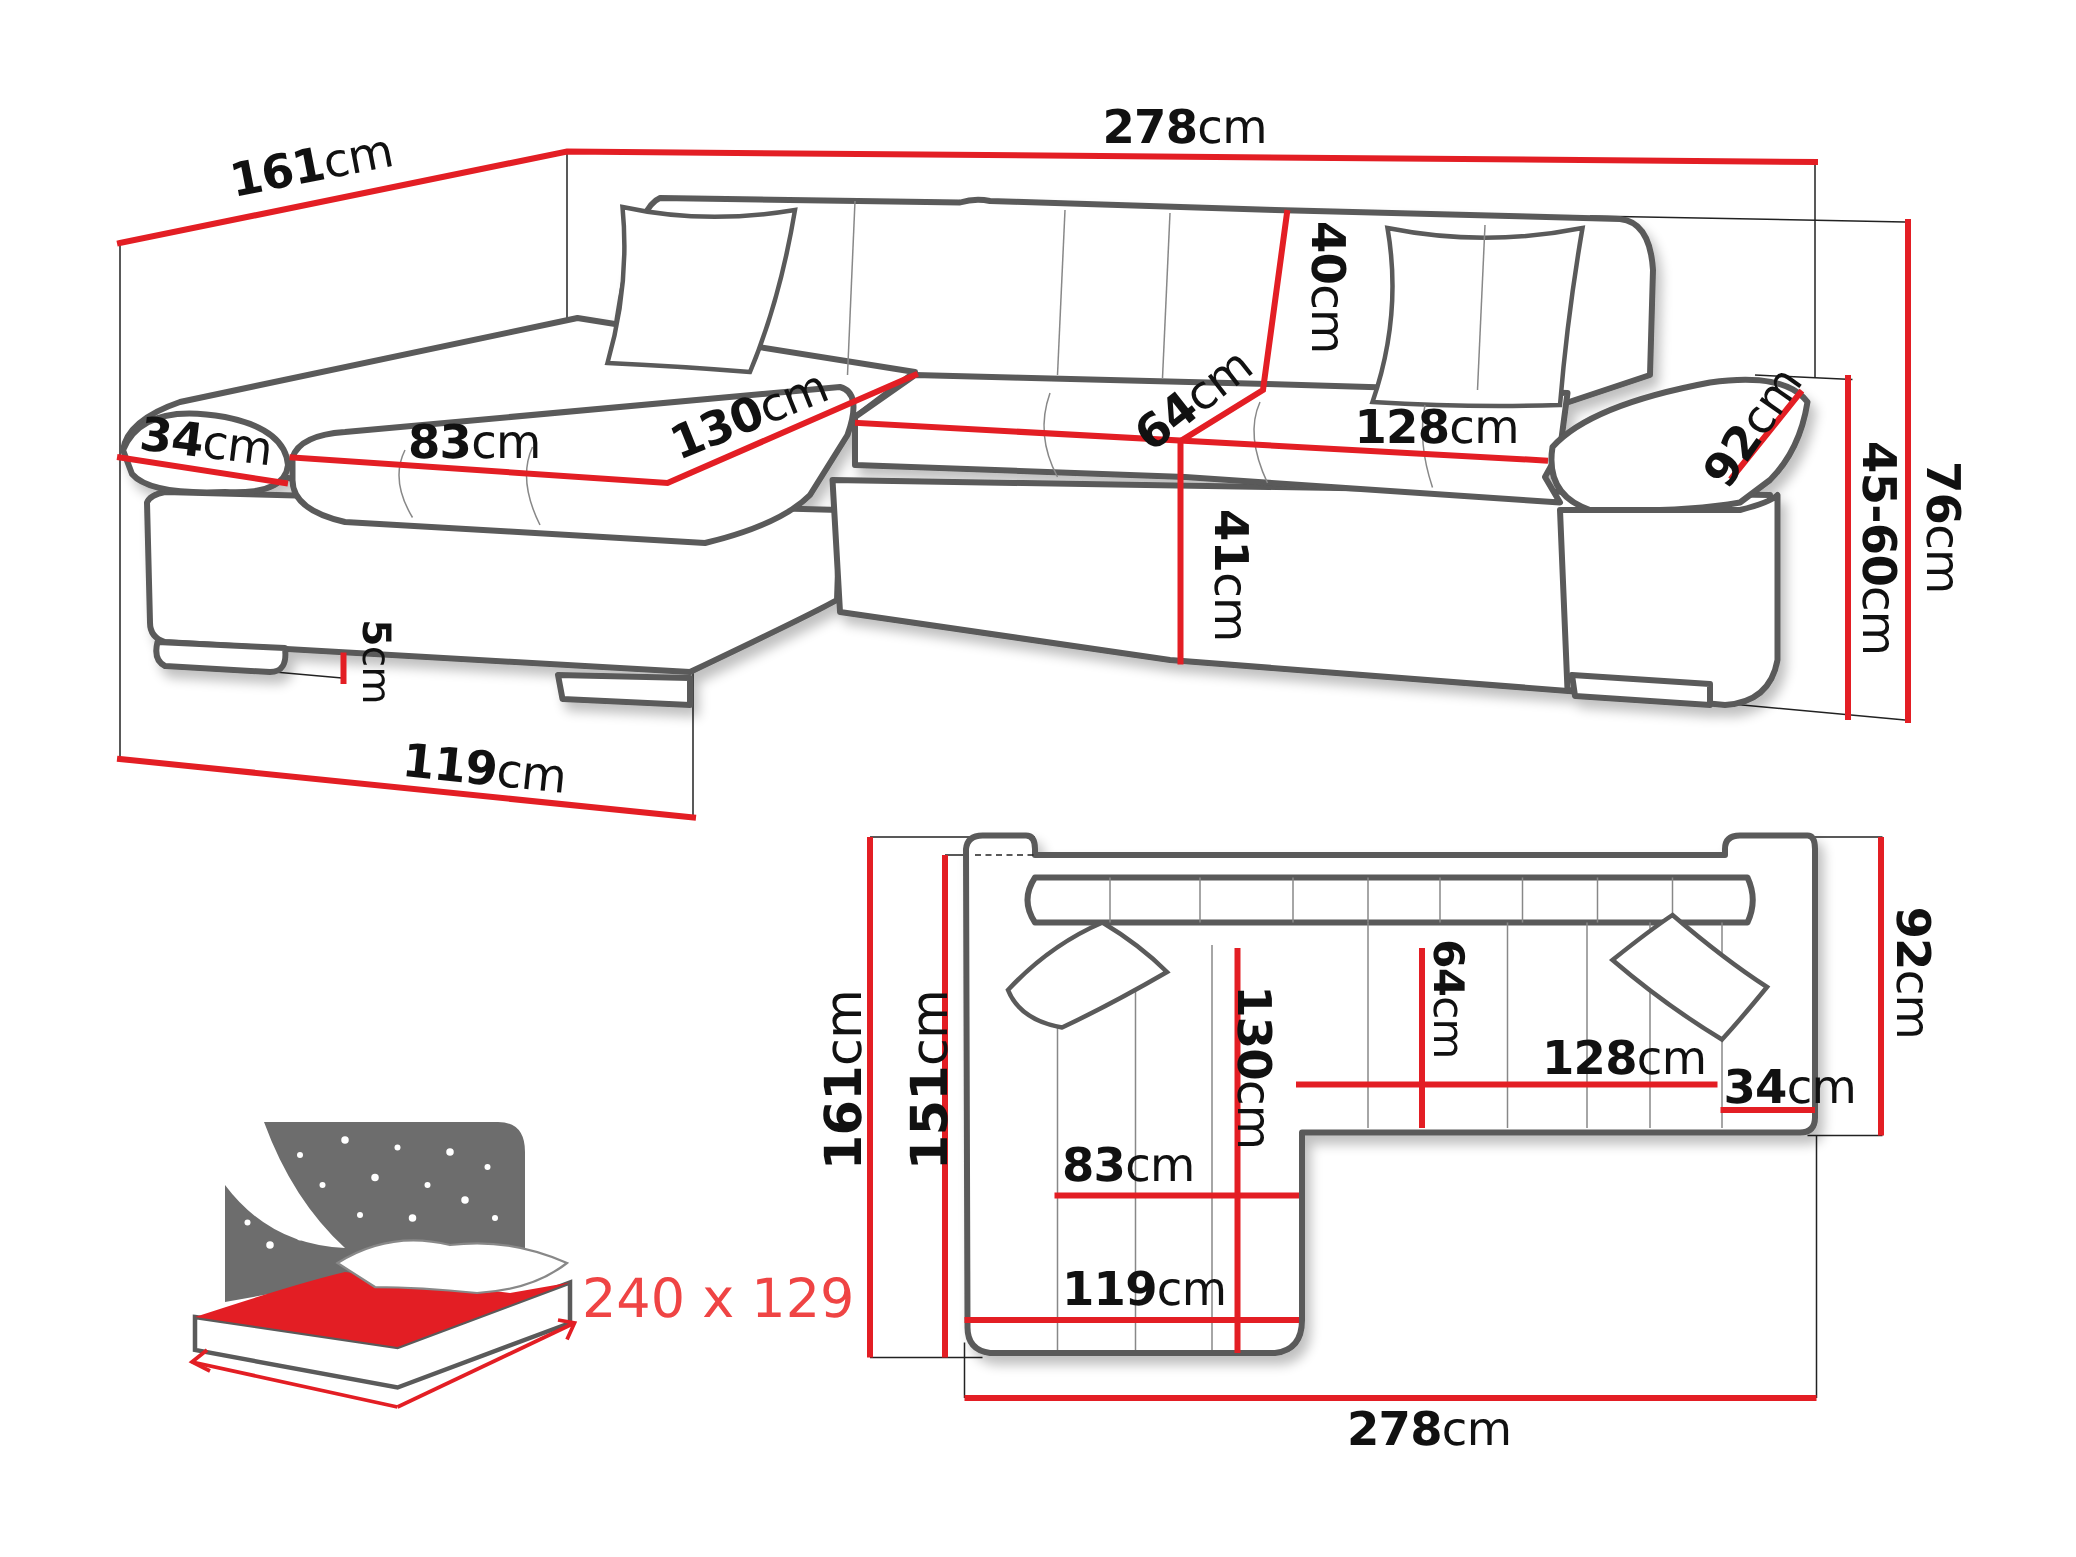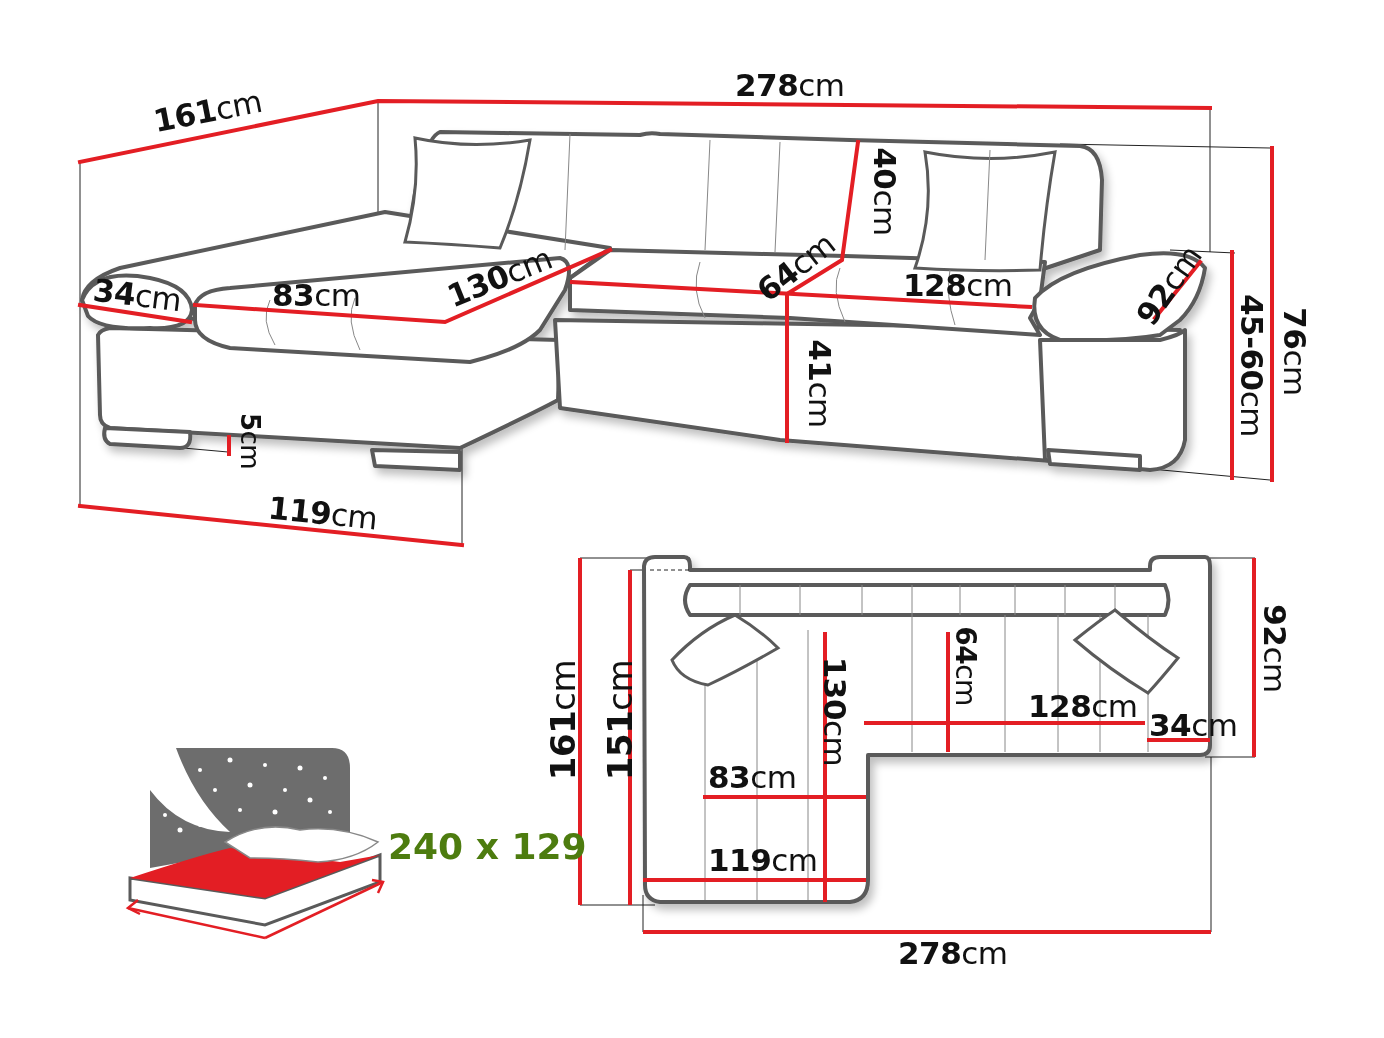--- a/index.html
+++ b/index.html
@@ -1,21 +1,21 @@
 <!DOCTYPE html>
 <html><head>
   <meta charset="utf-8">
   <style>
     html, body { margin: 0; padding: 0; background: #ffffff; }
     body { width: 1384px; height: 1038px; position: relative; overflow: hidden; font-family: "DejaVu Sans", sans-serif; }
     svg { position: absolute; left: 0; top: 0; }
     .lbl { position: absolute; white-space: nowrap; color: #111; font-size: 31px; line-height: 1; letter-spacing: -0.5px; }
     .lbl .num { font-weight: bold; }
     .lbl .unit { font-weight: normal; font-family: "DejaVu Sans", sans-serif; }
-    .bed-label { position: absolute; color: #4d7c0f; font-weight: bold; font-size: 36px; font-family: "DejaVu Sans", sans-serif; white-space: nowrap; }
+    .bed-label { position: absolute; color: #ef4444; font-weight: normal; font-size: 36px; font-family: "DejaVu Sans", sans-serif; white-space: nowrap; margin-top: 20px; }
   </style>
 </head>
 <body>
 
 <svg width="1384" height="1038" viewBox="0 0 1384 1038">
   <defs>
     <filter id="sh" x="-10%" y="-10%" width="130%" height="140%">
       <feGaussianBlur in="SourceAlpha" stdDeviation="4"></feGaussianBlur>
       <feOffset dx="4" dy="6"></feOffset>
       <feComponentTransfer>

